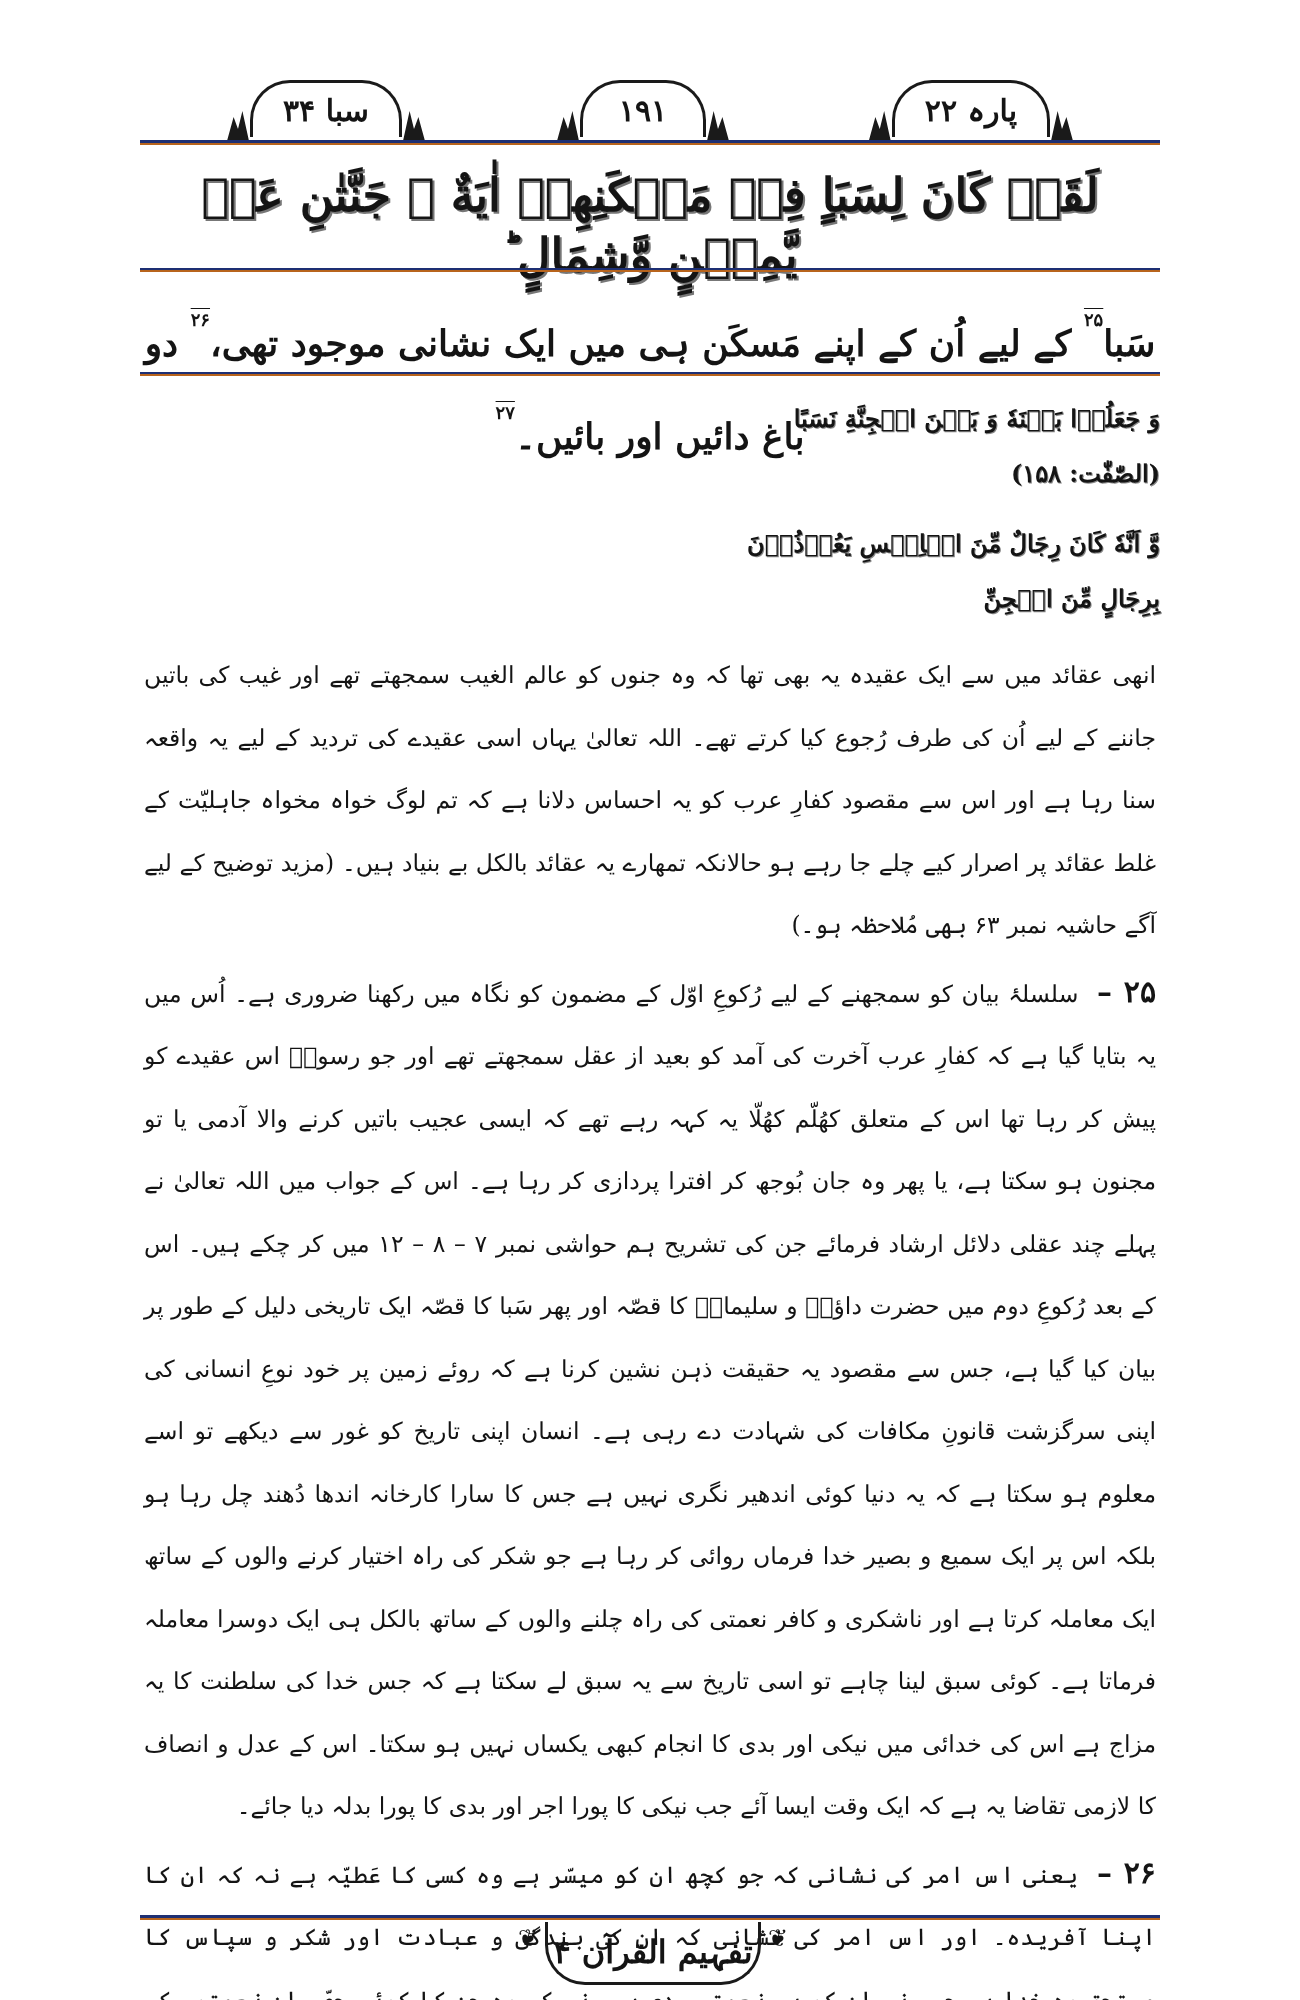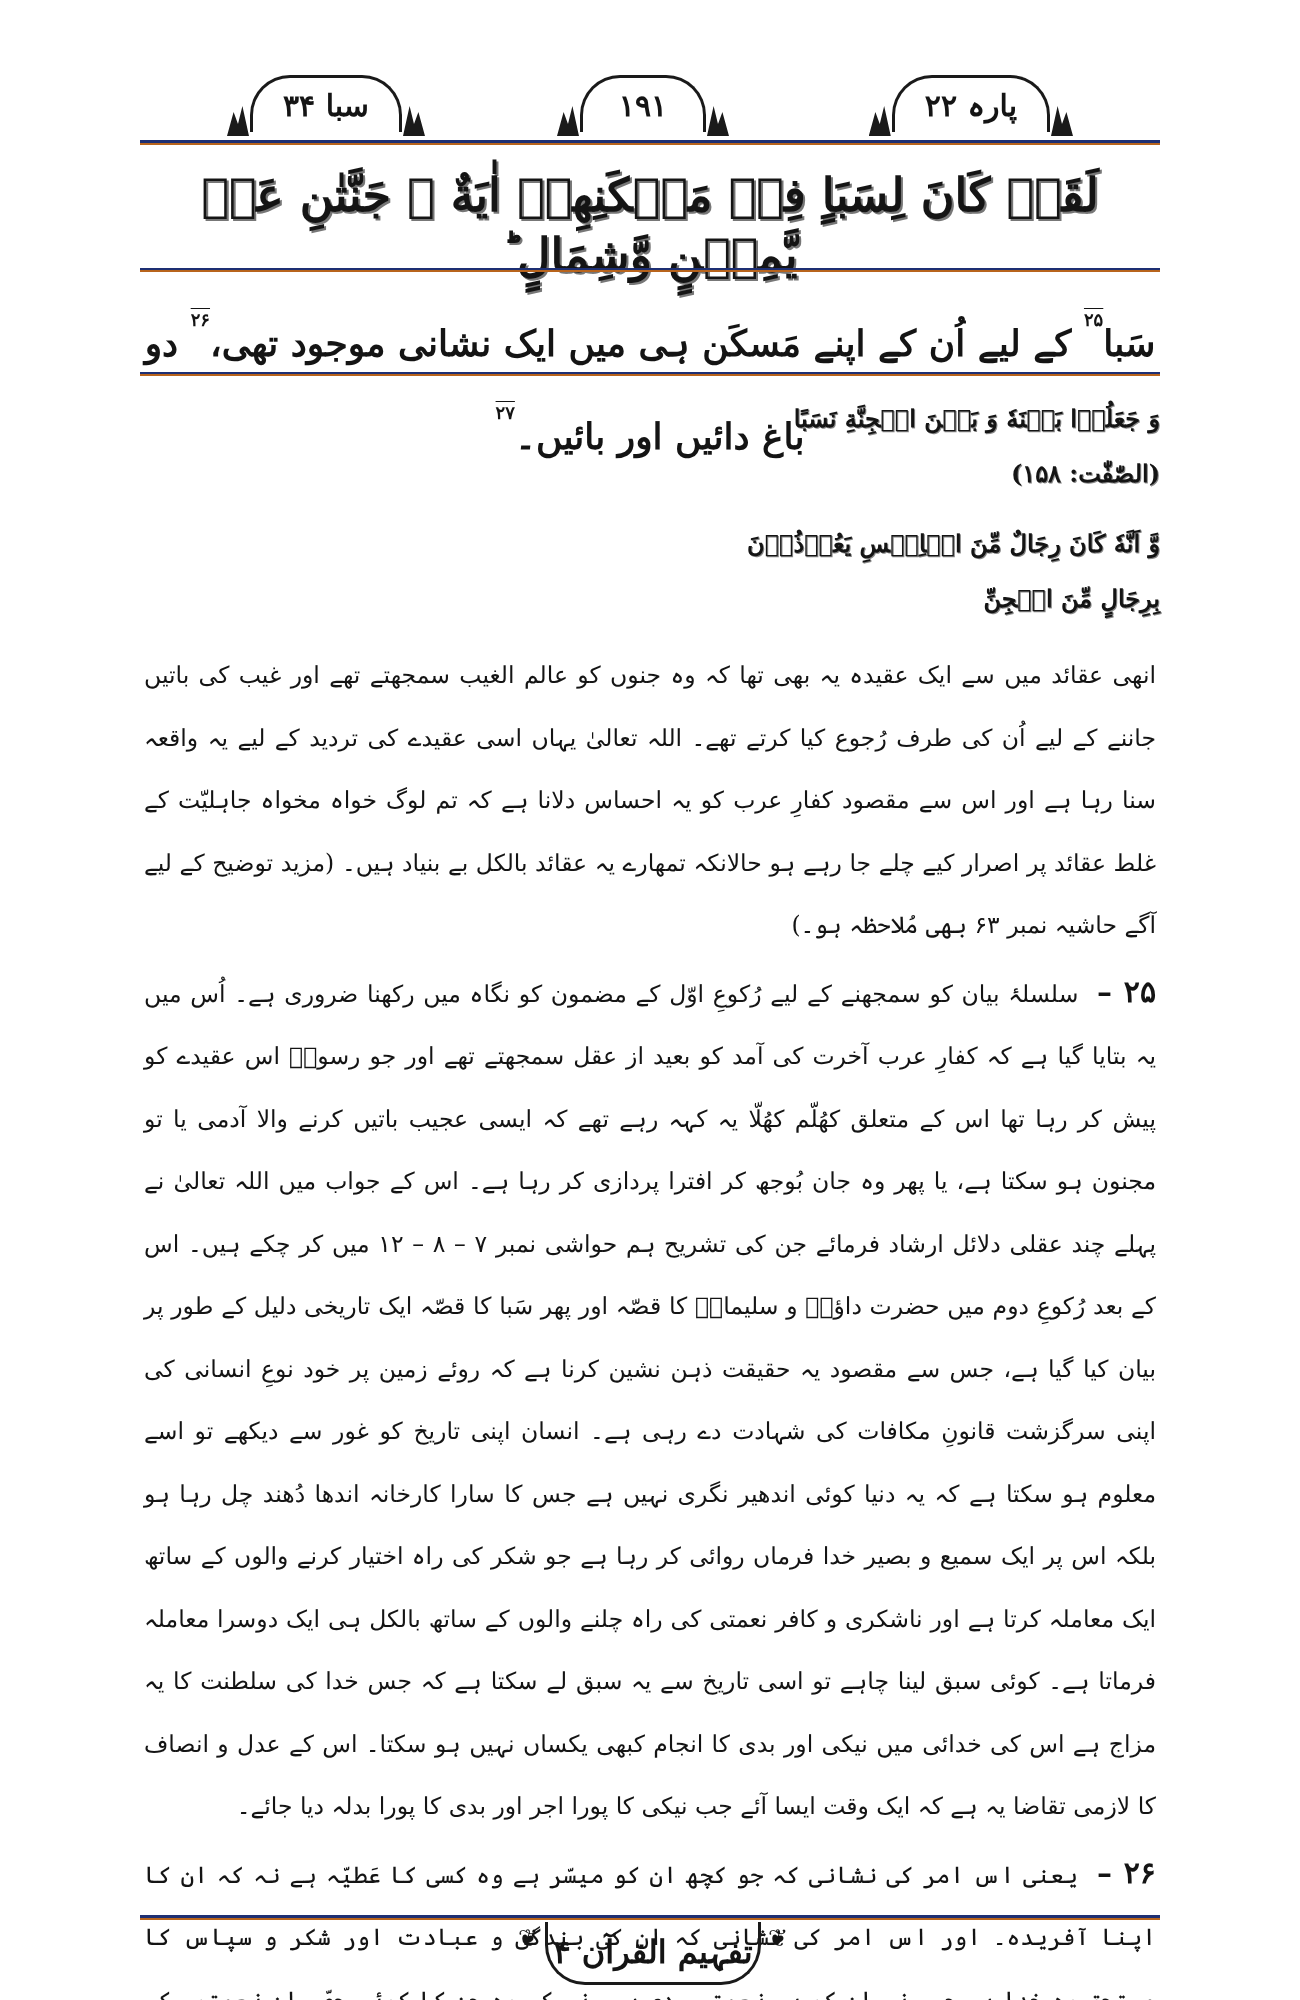--- a/index.html
+++ b/index.html
@@ -5,21 +5,21 @@
   html, body { margin: 0; padding: 0; background: #ffffff; }
   body {
     width: 1300px; height: 2000px; position: relative; overflow: hidden;
     font-family: "DejaVu Sans", sans-serif; color: #141414;
   }
   .page { position: absolute; left: 140px; top: 0; width: 1020px; height: 2000px; }
 
   
   .header { position: absolute; left: 0; top: 70px; width: 1020px; height: 70px; }
   .cartouche {
-    position: absolute; top: 0; height: 62px; display: flex; align-items: flex-end; justify-content: center;
+    position: absolute; top: 10px; height: 62px; display: flex; justify-content: center;
   }
   .cartouche .frame {
     position: relative; height: 54px; padding: 0 30px; display: flex; align-items: center; justify-content: center;
     border: 3px solid #1a1a1a; border-bottom: none; border-radius: 40px 40px 0 0;
     background: #fff; min-width: 60px;
   }
   .cartouche .frame::before, .cartouche .frame::after {
     content: ""; position: absolute; bottom: -4px; width: 22px; height: 30px;
     background: #1a1a1a; clip-path: polygon(0 100%, 30% 20%, 50% 60%, 70% 0, 100% 100%);
   }

